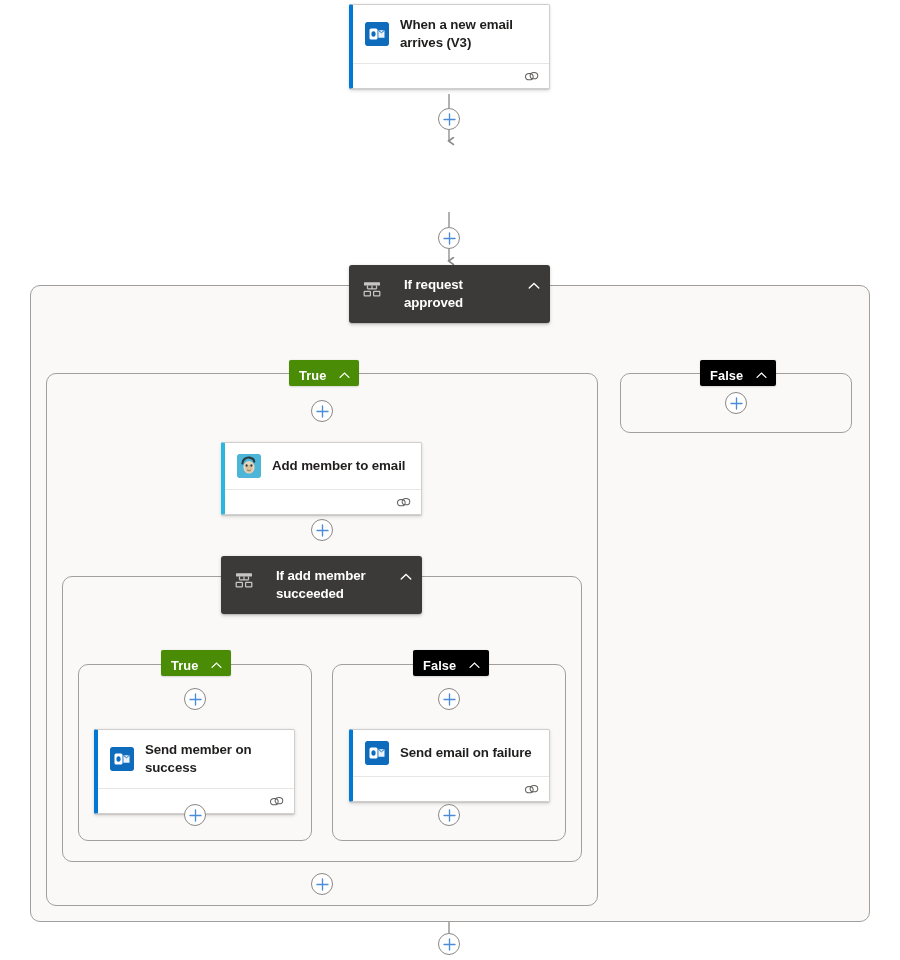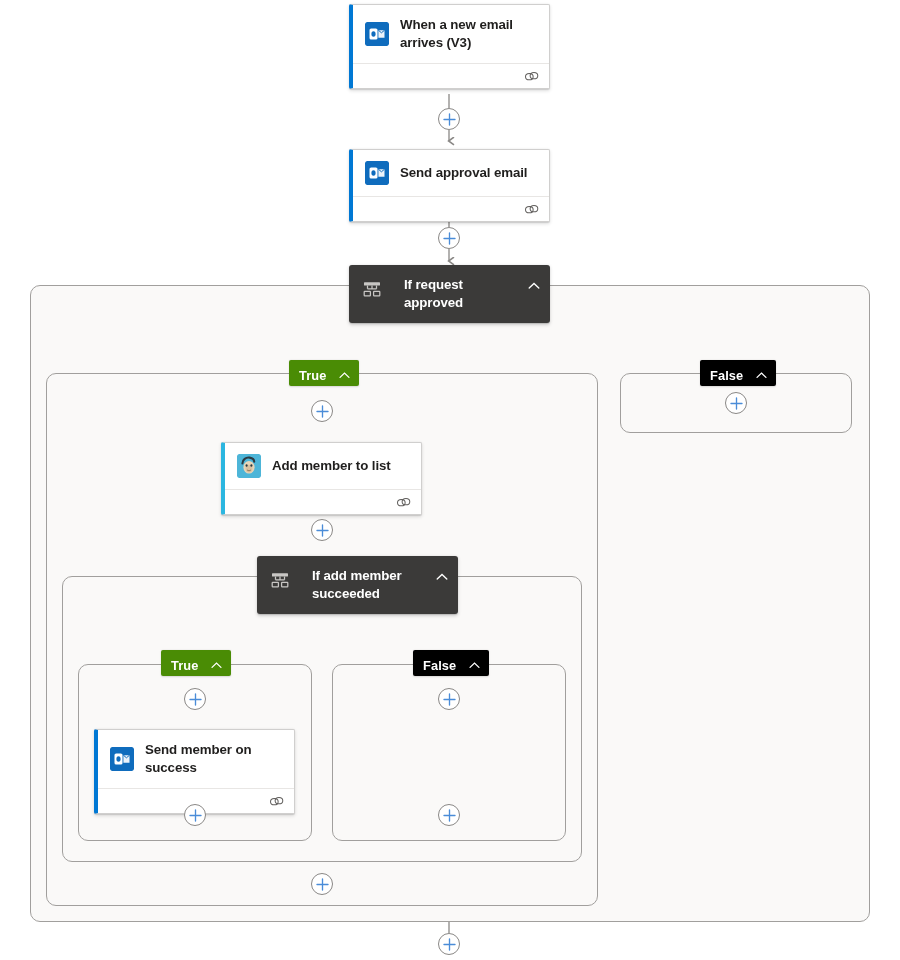--- a/index.html
+++ b/index.html
@@ -174,38 +174,20 @@
       <span class="card-title">When a new email arrives (V3)</span>
     </div>
     <div class="card-foot">
       <svg class="link-icon" viewBox="0 0 18 14">
         <ellipse cx="6" cy="7.2" rx="4.3" ry="3.5" fill="none" stroke="#605e5c" stroke-width="1.15"></ellipse>
         <ellipse cx="11.2" cy="6.1" rx="4.3" ry="3.5" fill="none" stroke="#605e5c" stroke-width="1.15"></ellipse>
       </svg>
     </div>
   </div>
 
-  <div class="card" style="left:349px; top:149px;">
-    <div class="card-head">
-      <svg class="app-icon" viewBox="0 0 24 24">
-        <rect width="24" height="24" rx="2" fill="#0f6cbd"></rect>
-        <rect x="4.5" y="6.5" width="8" height="11" rx="1.6" fill="#ffffff"></rect>
-        <ellipse cx="8.5" cy="12" rx="2.1" ry="2.8" fill="#0f6cbd"></ellipse>
-        <path d="M13.4 8.2h6.1v7.6h-6.1z" fill="#ffffff" opacity="0.92"></path>
-        <path d="M13.4 8.2l3.05 2.6 3.05-2.6" fill="none" stroke="#0f6cbd" stroke-width="1"></path>
-      </svg>
-      <span class="card-title">Send approval email</span>
-    </div>
-    <div class="card-foot">
-      <svg class="link-icon" viewBox="0 0 18 14">
-        <ellipse cx="6" cy="7.2" rx="4.3" ry="3.5" fill="none" stroke="#605e5c" stroke-width="1.15"></ellipse>
-        <ellipse cx="11.2" cy="6.1" rx="4.3" ry="3.5" fill="none" stroke="#605e5c" stroke-width="1.15"></ellipse>
-      </svg>
-    </div>
-  </div>
 
   <div class="cond" style="left:349px; top:265px;">
     <svg class="cond-icon" viewBox="0 0 22 22">
       <rect x="3" y="4.2" width="16" height="3.4" rx="0.6" fill="#c8c6c4"></rect>
       <path d="M6.5 7.6v3.2M15.5 7.6v3.2M11 7.6v3.2M6.5 10.8h9" stroke="#c8c6c4" stroke-width="1.25" fill="none"></path>
       <rect x="3.2" y="13.4" width="6.2" height="4.4" rx="0.6" fill="none" stroke="#c8c6c4" stroke-width="1.25"></rect>
       <rect x="12.6" y="13.4" width="6.2" height="4.4" rx="0.6" fill="none" stroke="#c8c6c4" stroke-width="1.25"></rect>
     </svg>
     <span class="cond-title">If request approved</span>
     <svg class="chev" viewBox="0 0 14 14">
@@ -230,31 +212,31 @@
     <div class="card-head">
       <svg class="app-icon" viewBox="0 0 24 24">
         <rect width="24" height="24" rx="2" fill="#4db5d8"></rect>
         <ellipse cx="12" cy="13.2" rx="5.6" ry="6.3" fill="#e8d5b7"></ellipse>
         <ellipse cx="12" cy="14.6" rx="3.4" ry="3.9" fill="#d8c0a0"></ellipse>
         <path d="M5.4 9.4C5.4 5.6 9 3 12.6 3.6c2.8.5 4.6 2.4 4.6 4.2" fill="none" stroke="#2b3a42" stroke-width="2.1" stroke-linecap="round"></path>
         <ellipse cx="9.6" cy="11.6" rx="1.05" ry="1.25" fill="#2b3a42"></ellipse>
         <ellipse cx="14.4" cy="11.6" rx="1.05" ry="1.25" fill="#2b3a42"></ellipse>
         <path d="M10.4 16.2c1 .8 2.2.8 3.2 0" fill="none" stroke="#8a6f4e" stroke-width="0.9" stroke-linecap="round"></path>
       </svg>
-      <span class="card-title">Add member to list</span>
+      <span class="card-title">Add member to email</span>
     </div>
     <div class="card-foot">
       <svg class="link-icon" viewBox="0 0 18 14">
         <ellipse cx="6" cy="7.2" rx="4.3" ry="3.5" fill="none" stroke="#605e5c" stroke-width="1.15"></ellipse>
         <ellipse cx="11.2" cy="6.1" rx="4.3" ry="3.5" fill="none" stroke="#605e5c" stroke-width="1.15"></ellipse>
       </svg>
     </div>
   </div>
 
-  <div class="cond" style="left:221px; top:556px;margin-left:36px;">
+  <div class="cond" style="left:221px; top:556px;">
     <svg class="cond-icon" viewBox="0 0 22 22">
       <rect x="3" y="4.2" width="16" height="3.4" rx="0.6" fill="#c8c6c4"></rect>
       <path d="M6.5 7.6v3.2M15.5 7.6v3.2M11 7.6v3.2M6.5 10.8h9" stroke="#c8c6c4" stroke-width="1.25" fill="none"></path>
       <rect x="3.2" y="13.4" width="6.2" height="4.4" rx="0.6" fill="none" stroke="#c8c6c4" stroke-width="1.25"></rect>
       <rect x="12.6" y="13.4" width="6.2" height="4.4" rx="0.6" fill="none" stroke="#c8c6c4" stroke-width="1.25"></rect>
     </svg>
     <span class="cond-title">If add member succeeded</span>
     <svg class="chev" viewBox="0 0 14 14">
       <path d="M2.2 9L7 4.4L11.8 9" fill="none" stroke="#ffffff" stroke-width="1.35" stroke-linecap="round"></path>
     </svg>
@@ -285,20 +267,38 @@
       <span class="card-title">Send member on success</span>
     </div>
     <div class="card-foot">
       <svg class="link-icon" viewBox="0 0 18 14">
         <ellipse cx="6" cy="7.2" rx="4.3" ry="3.5" fill="none" stroke="#605e5c" stroke-width="1.15"></ellipse>
         <ellipse cx="11.2" cy="6.1" rx="4.3" ry="3.5" fill="none" stroke="#605e5c" stroke-width="1.15"></ellipse>
       </svg>
     </div>
   </div>
 
+  <div class="card" style="left:349px; top:729px;">
+    <div class="card-head">
+      <svg class="app-icon" viewBox="0 0 24 24">
+        <rect width="24" height="24" rx="2" fill="#0f6cbd"></rect>
+        <rect x="4.5" y="6.5" width="8" height="11" rx="1.6" fill="#ffffff"></rect>
+        <ellipse cx="8.5" cy="12" rx="2.1" ry="2.8" fill="#0f6cbd"></ellipse>
+        <path d="M13.4 8.2h6.1v7.6h-6.1z" fill="#ffffff" opacity="0.92"></path>
+        <path d="M13.4 8.2l3.05 2.6 3.05-2.6" fill="none" stroke="#0f6cbd" stroke-width="1"></path>
+      </svg>
+      <span class="card-title">Send email on failure</span>
+    </div>
+    <div class="card-foot">
+      <svg class="link-icon" viewBox="0 0 18 14">
+        <ellipse cx="6" cy="7.2" rx="4.3" ry="3.5" fill="none" stroke="#605e5c" stroke-width="1.15"></ellipse>
+        <ellipse cx="11.2" cy="6.1" rx="4.3" ry="3.5" fill="none" stroke="#605e5c" stroke-width="1.15"></ellipse>
+      </svg>
+    </div>
+  </div>
 
   <div class="plus" style="left:438px; top:108px;">
     <svg viewBox="0 0 13 13">
         <path d="M6.5 1v11M1 6.5h11" stroke="#4a8cd8" stroke-width="1.35" stroke-linecap="round"></path>
       </svg>
   </div>
   <div class="plus" style="left:438px; top:227px;">
     <svg viewBox="0 0 13 13">
         <path d="M6.5 1v11M1 6.5h11" stroke="#4a8cd8" stroke-width="1.35" stroke-linecap="round"></path>
       </svg>

